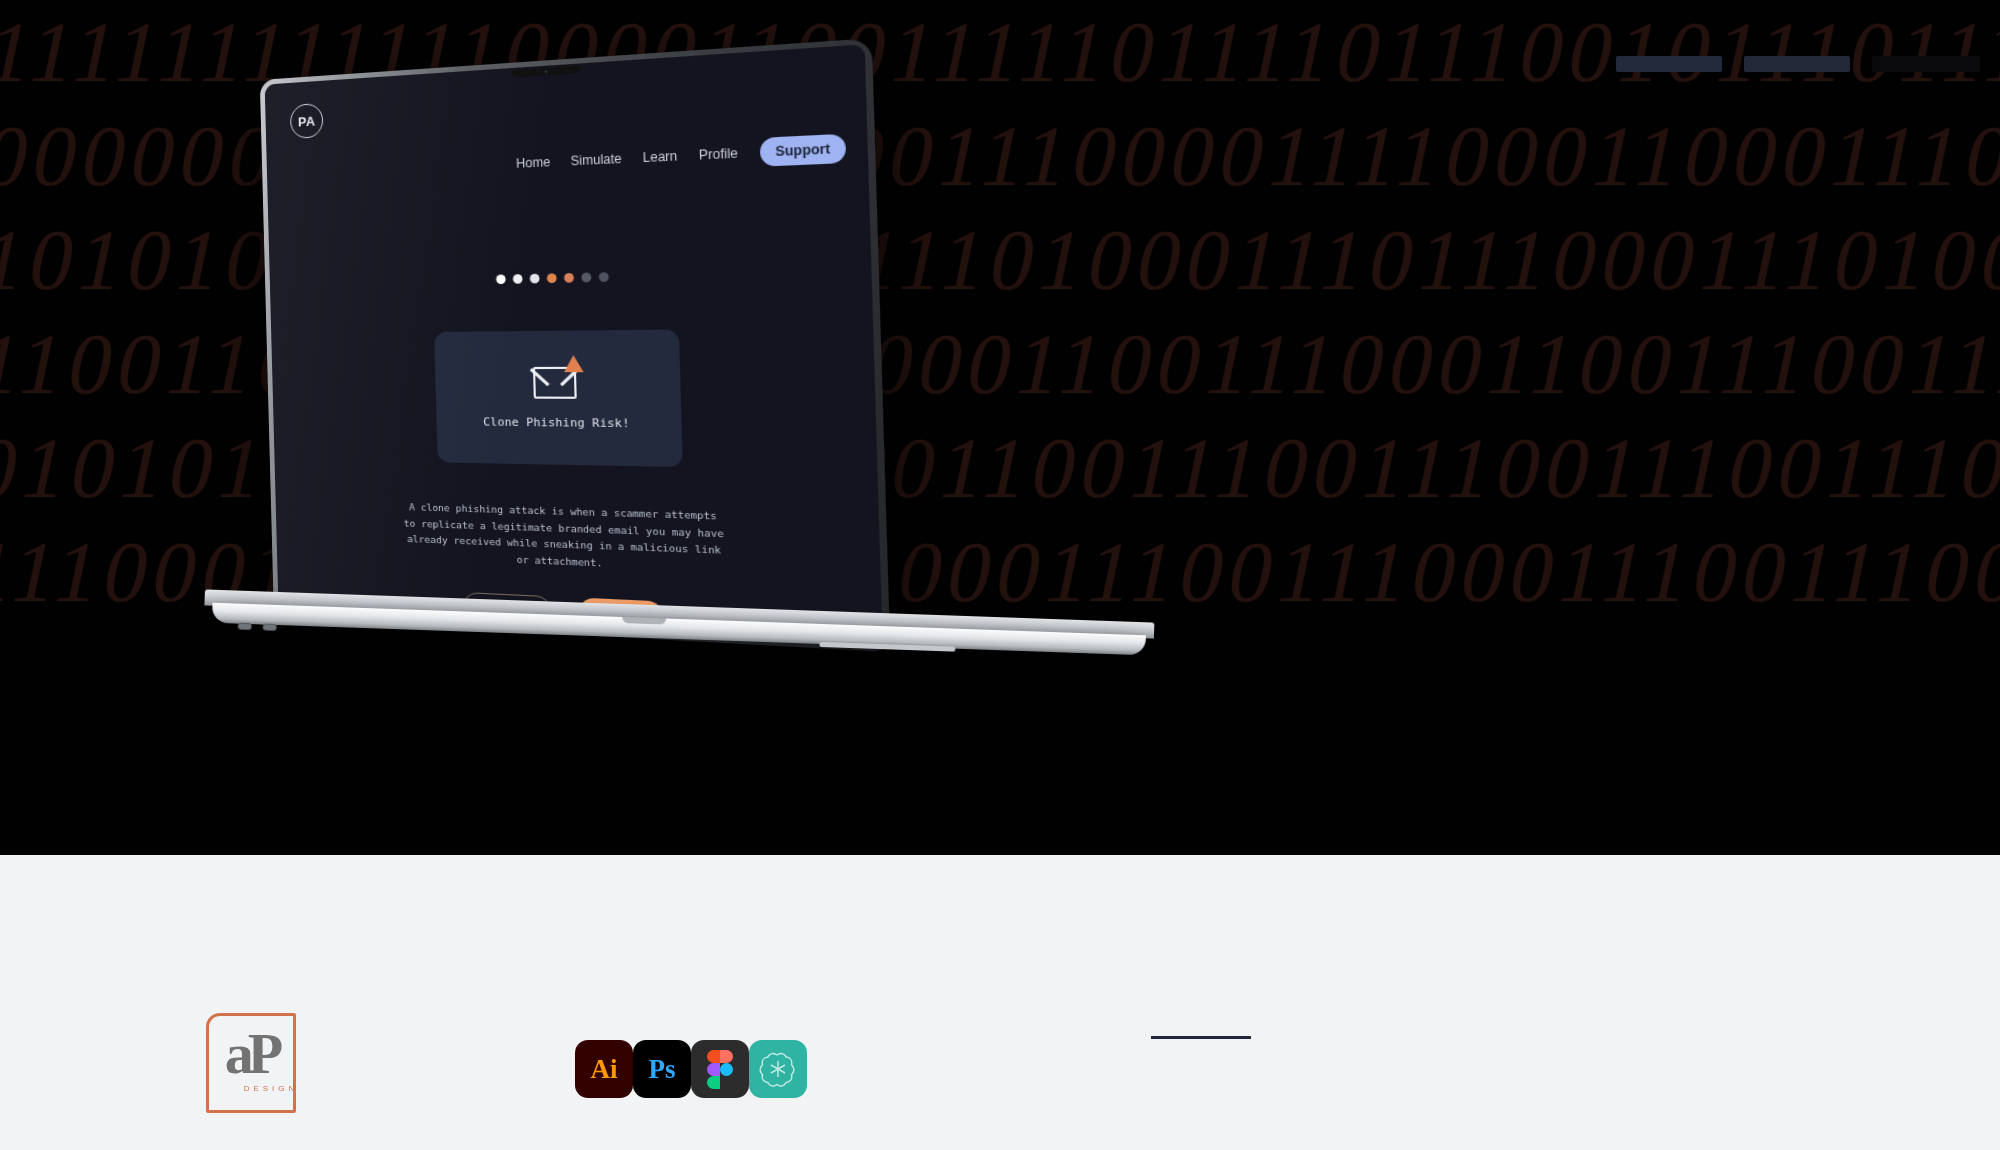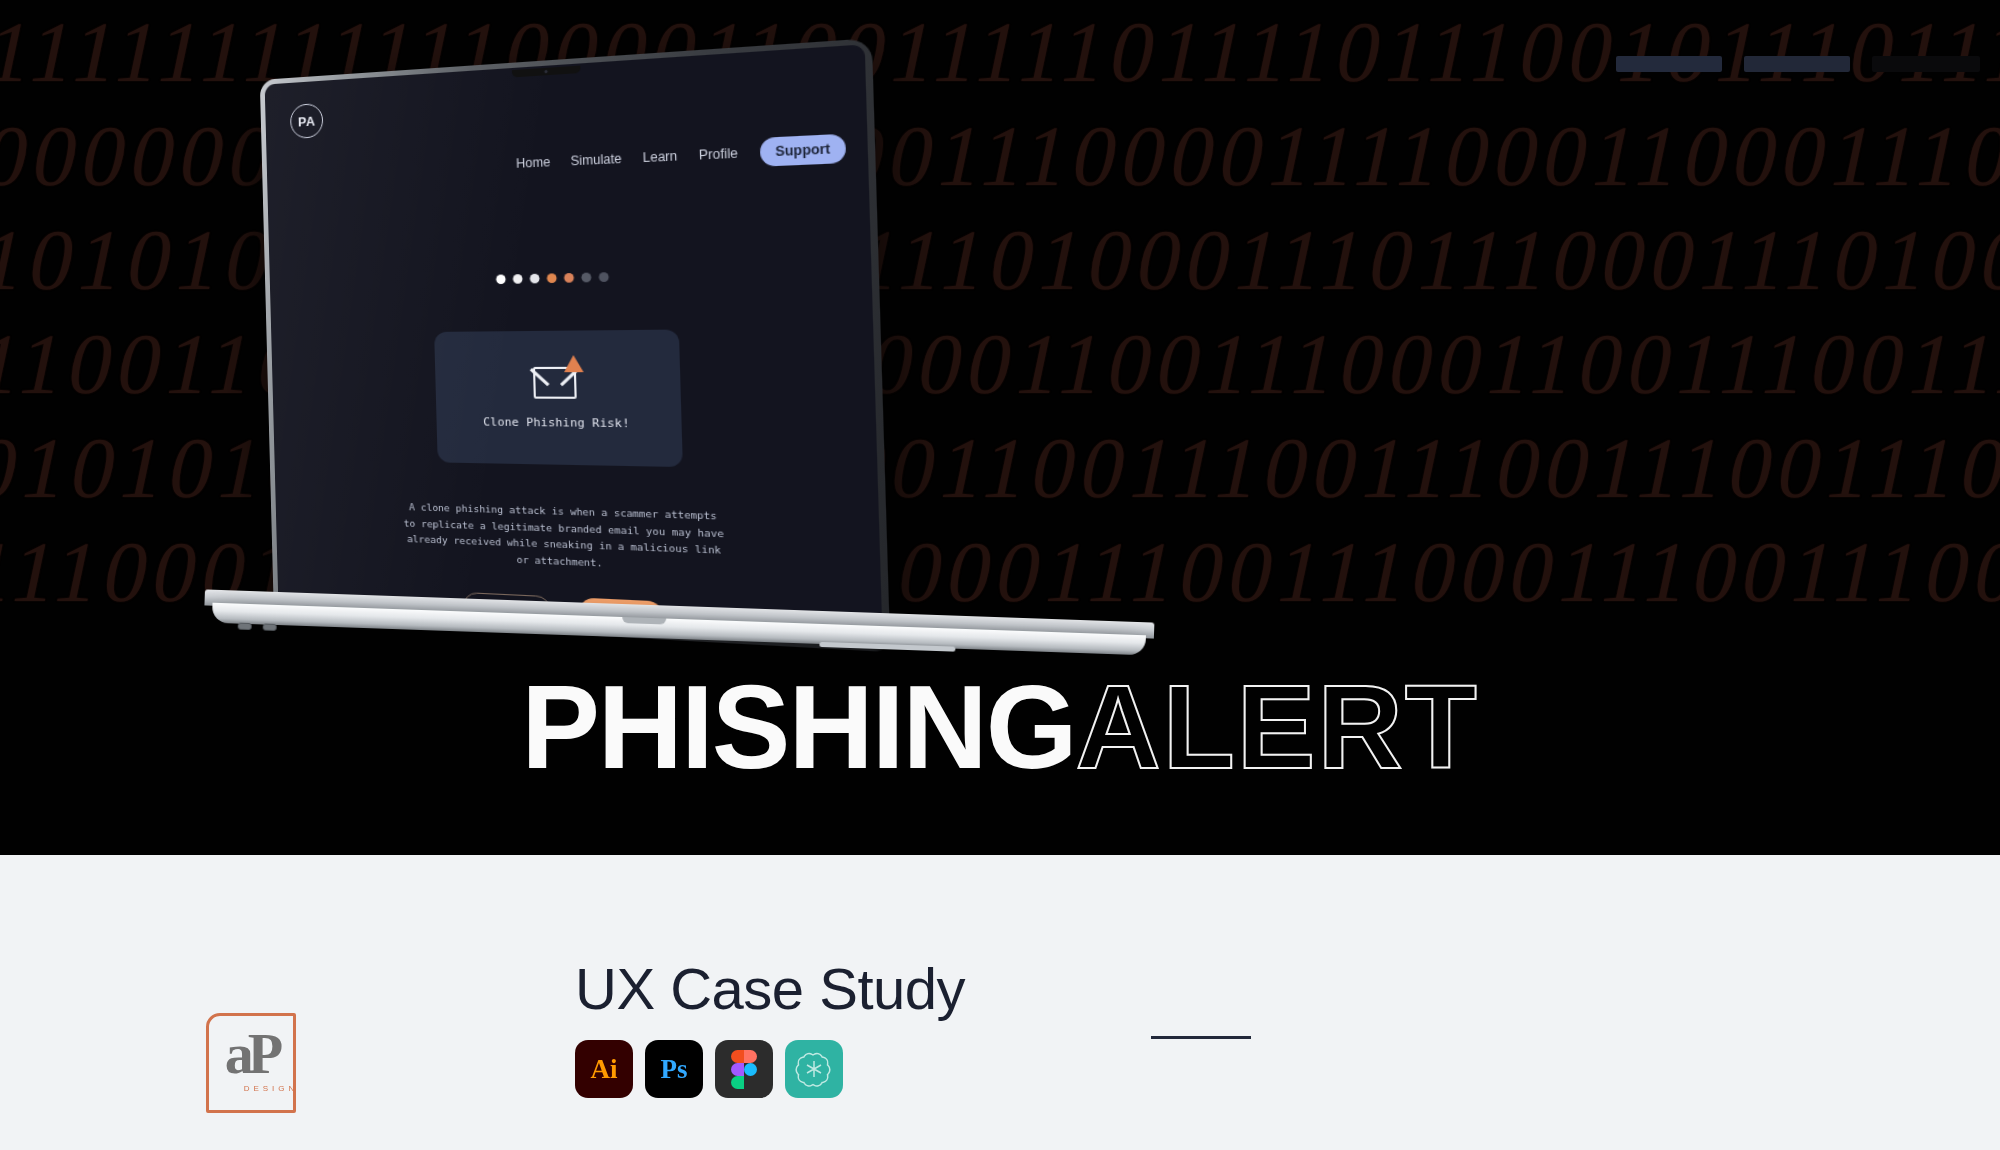--- a/index.html
+++ b/index.html
@@ -162,21 +162,21 @@
   }
   .brand-mark { font-family:"Liberation Serif", serif; font-weight:700; font-size:58px;
                 color:#737373; line-height:.82; letter-spacing:-6px; position:relative; top:-3px;}
   .brand-sub { font-size:8px; letter-spacing:4px; color:#d2734c; margin-top:4px;margin-left:40px; }
 
   .case-title {
     position:absolute; left:575px; top:955px;
     font-size:58px; font-weight:400; color:#1b2030; letter-spacing:-.5px;
   }
 
-  .tools { position:absolute; left:575px; top:1040px; display:flex; gap:12px; }
+  .tools { position:absolute; left:575px; top:1040px; display:flex; }
   .tool { width:58px; height:58px; border-radius:13px; display:flex;
           align-items:center; justify-content:center;
           font-family:"Liberation Serif", serif; font-weight:700; font-size:27px; }
   .tool.ai { background:#330000; color:#ff9a00; }
   .tool.ps { background:#000000; color:#31a8ff; }
   .tool.fg { background:#2c2c2c; position:relative; }
   .tool.gpt{ background:#2fb3a3; position:relative; }
 
   .fig { position:relative; width:26px; height:38px; }
   .fig i { position:absolute; display:block; width:13px; height:13px; }
@@ -271,34 +271,30 @@
             <span class="port"></span>
             <span class="port"></span>
           </div>
           <div class="port2"></div>
         </div>
         <div class="base-lip"></div>
       </div>
 
     </div>
 
-    <div class="title-wrap">
-      <span class="t-solid">PHISHING</span><span class="t-outline">ALERT</span>
-    </div>
 
   </div>
 
   <div class="bottom"></div>
 
   <div class="brand-logo">
     <div class="brand-mark">aP</div>
     <div class="brand-sub">DESIGN</div>
   </div>
 
-  <div class="case-title">UX Case Study</div>
 
   <div class="tools">
     <div class="tool ai">Ai</div>
     <div class="tool ps">Ps</div>
     <div class="tool fg">
       <div class="fig">
         <i class="f1"></i>
           <i class="f2"></i>
           <i class="f3"></i>
           <i class="f4"></i>

